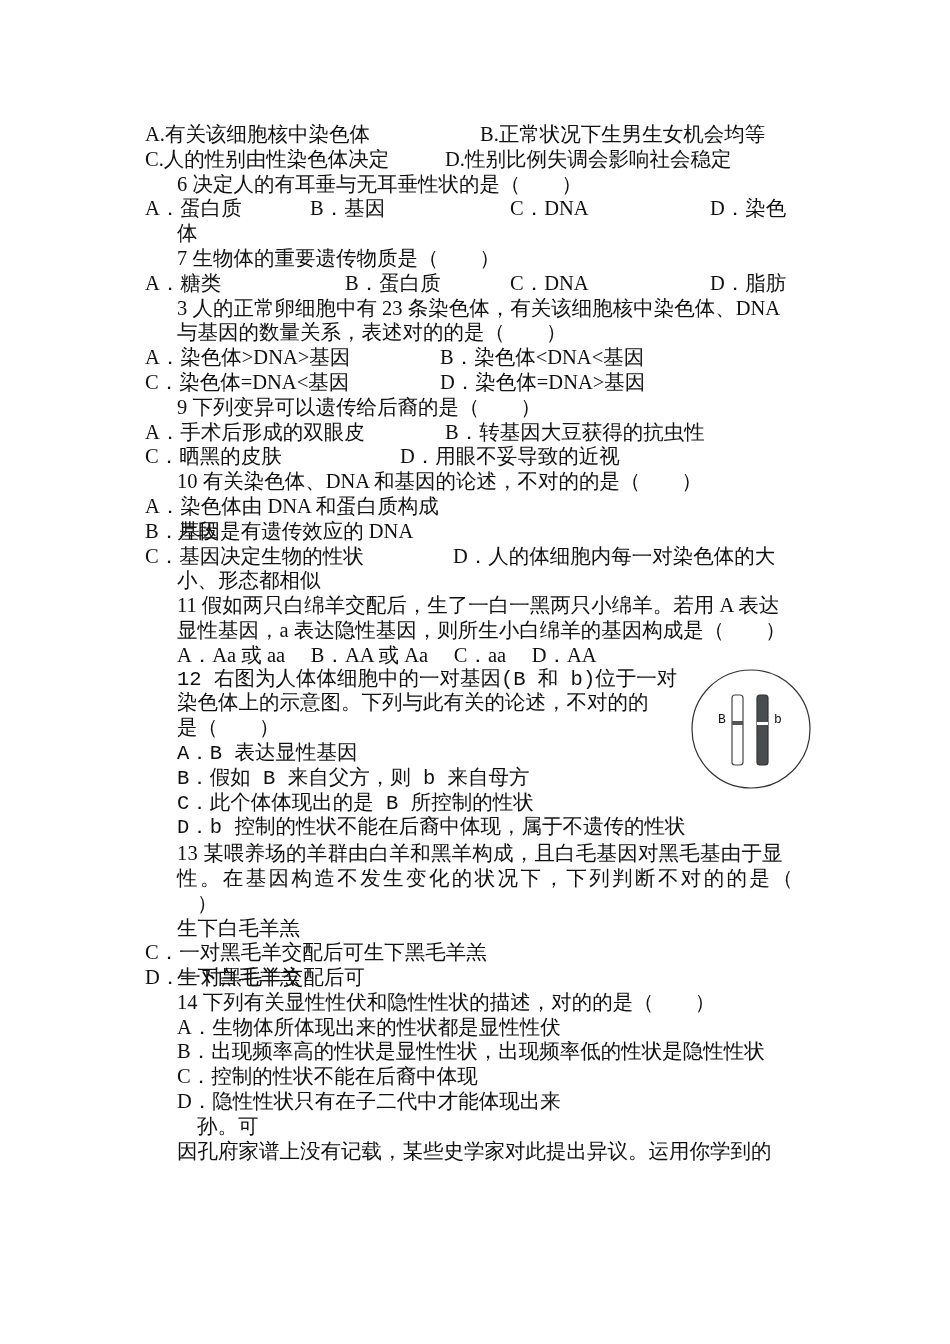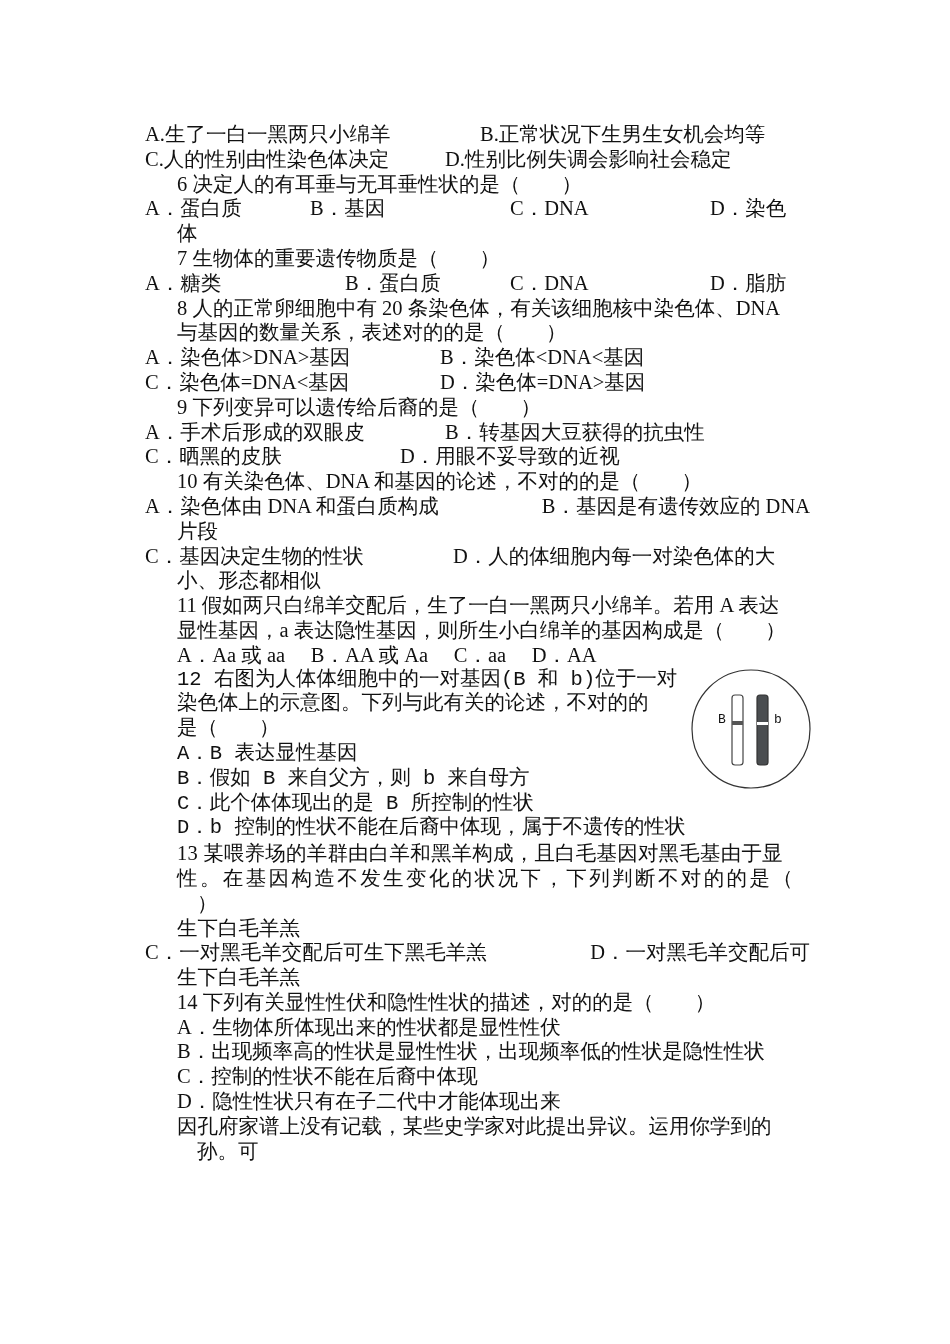--- a/index.html
+++ b/index.html
@@ -4,35 +4,35 @@
   <style>
     html, body { margin: 0; padding: 0; background: #ffffff; }
     body { width: 950px; height: 1344px; position: relative; overflow: hidden; }
     .page {
       position: absolute; left: 145px; top: 122px; width: 665px;
       font-family: "Liberation Serif", "DejaVu Serif", serif;
       font-size: 20.5px; line-height: 24.8px; color: #111;
     }
     .ln { white-space: pre; height: 24.8px; margin-left: 32px; }
     .row { display: flex; white-space: pre; height: 24.8px; }
-    .just { display: flex; justify-content: space-between; white-space: pre; height: 24.8px; }
+    .just { display: flex; justify-content: space-between; white-space: pre; height: 24.8px; flex-direction: column; }
     .indent { padding-left: 20px; }
     .q12 { position: relative; font-family: Liberation Mono, monospace; }
     .figure {
       position: absolute; left: 545px; top: 0px; width: 122px; height: 122px;
     }
     .c { display:inline-block; }
   </style>
 </head>
 <body>
 
 <div class="page">
 
   <div class="row">
-    <span class="c" style="width:335px">A.生了一白一黑两只小绵羊</span>
+    <span class="c" style="width:335px">A.有关该细胞核中染色体</span>
     <span class="c">B.正常状况下生男生女机会均等</span>
   </div>
   <div class="row">
     <span class="c" style="width:300px">C.人的性别由性染色体决定</span>
     <span class="c">D.性别比例失调会影响社会稳定</span>
   </div>
 
   <div class="ln">6 决定人的有耳垂与无耳垂性状的是（　　）</div>
   <div class="row">
     <span class="c" style="width:165px">A．蛋白质</span>
@@ -43,21 +43,21 @@
   <div class="ln">体</div>
 
   <div class="ln">7 生物体的重要遗传物质是（　　）</div>
   <div class="row">
     <span class="c" style="width:200px">A．糖类</span>
     <span class="c" style="width:165px">B．蛋白质</span>
     <span class="c" style="width:200px">C．DNA</span>
     <span class="c">D．脂肪</span>
   </div>
 
-  <div class="ln">8 人的正常卵细胞中有 20 条染色体，有关该细胞核中染色体、DNA</div>
+  <div class="ln">3 人的正常卵细胞中有 23 条染色体，有关该细胞核中染色体、DNA</div>
   <div class="ln">与基因的数量关系，表述对的的是（　　）</div>
   <div class="row">
     <span class="c" style="width:295px">A．染色体&gt;DNA&gt;基因</span>
     <span class="c">B．染色体&lt;DNA&lt;基因</span>
   </div>
   <div class="row">
     <span class="c" style="width:295px">C．染色体=DNA&lt;基因</span>
     <span class="c">D．染色体=DNA&gt;基因</span>
   </div>
 
@@ -118,16 +118,16 @@
     <span class="c">D．一对黑毛羊交配后可</span>
   </div>
   <div class="ln">生下白毛羊羔</div>
 
   <div class="ln">14 下列有关显性性伏和隐性性状的描述，对的的是（　　）</div>
   <div class="ln">A．生物体所体现出来的性状都是显性性伏</div>
   <div class="ln">B．出现频率高的性状是显性性状，出现频率低的性状是隐性性状</div>
   <div class="ln">C．控制的性状不能在后裔中体现</div>
   <div class="ln">D．隐性性状只有在子二代中才能体现出来</div>
 
+  <div class="ln indent">孙。可</div>
   <div class="ln">因孔府家谱上没有记载，某些史学家对此提出异议。运用你学到的</div>
-  <div class="ln indent">孙。可</div>
 
 </div>
 
 </body></html>

